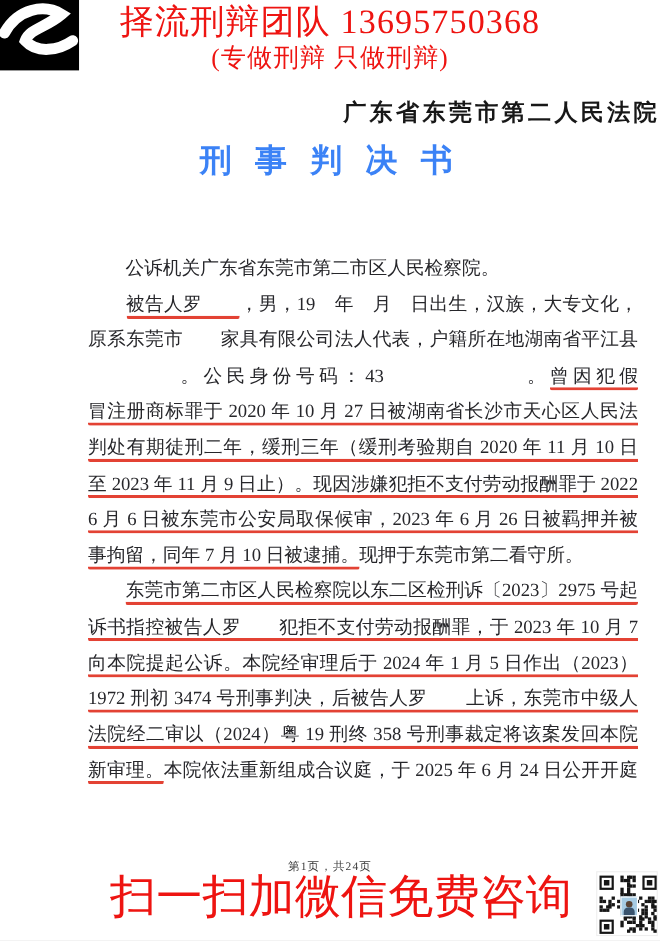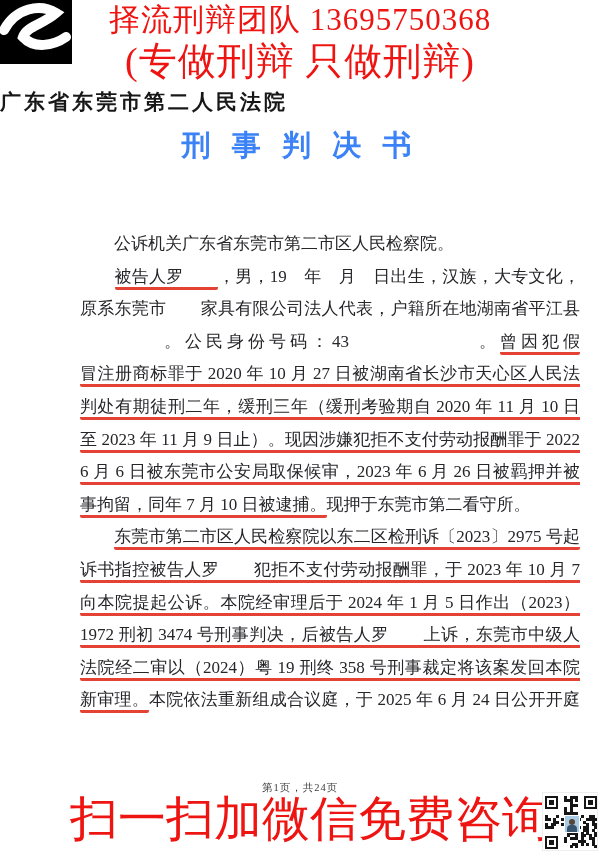--- a/index.html
+++ b/index.html
@@ -15,24 +15,24 @@
     color:var(--ink);
   }
   
   .logo{position:absolute;left:0;top:0;width:72px;height:66px;}
   
   .promo-top{
     position:absolute;left:60px;right:60px;top:2px;
     text-align:center;color:var(--red);line-height:1.18;
   }
   .promo-top .l1{font-size:31px;letter-spacing:1px;white-space:nowrap;}
-  .promo-top .l2{font-size:38px;letter-spacing:1px;white-space:nowrap;}
+  .promo-top .l2{font-size:23px;letter-spacing:1px;white-space:nowrap;}
   
   .court{
-    position:absolute;left:0;right:0;top:88px;text-align:left;
+    position:absolute;left:0;right:0;top:88px;text-align:right;
     font-size:21px;font-weight:700;letter-spacing:3px;color:#171717;
   }
   .doc-title{
     position:absolute;left:0;right:0;top:126px;text-align:center;
     font-size:29px;font-weight:700;letter-spacing:7px;color:#3b82f6;
   }
   .case-no{
     position:absolute;right:22px;top:172px;font-size:16.5px;
     letter-spacing:.5px;color:#1c1c1c;
   }
@@ -45,21 +45,21 @@
   .line.j{text-align:justify;text-align-last:justify;white-space:normal;}
   .u{border-bottom:3px solid var(--ul);border-radius:2px;padding-bottom:1px;}
   
   .page-footer{
     position:absolute;left:0;right:0;top:781px;text-align:center;
     font-size:10.5px;color:#3c3c3c;letter-spacing:1px;
   }
   
   .promo-bottom{
     position:absolute;left:60px;right:40px;top:793px;text-align:center;
-    color:var(--red);font-size:48px;line-height:1.1;white-space:nowrap;
+    color:var(--red);font-size:42px;line-height:1.1;white-space:nowrap;
   }
   
   .qr{
     position:absolute;left:542px;top:792px;width:56px;height:59px;
     background:#fff;border:1px solid #eee;box-sizing:border-box;
   }
   .qr-inner{position:absolute;left:2px;top:3px;width:52px;height:53px;}
   .qr-mods i{position:absolute;background:#161616;display:block;}
   .fp{position:absolute;width:13px;height:13px;border:2px solid #161616;box-sizing:border-box;background:#fff;}
   .fp::after{content:"";position:absolute;left:2px;top:2px;width:5px;height:5px;background:#161616;}

